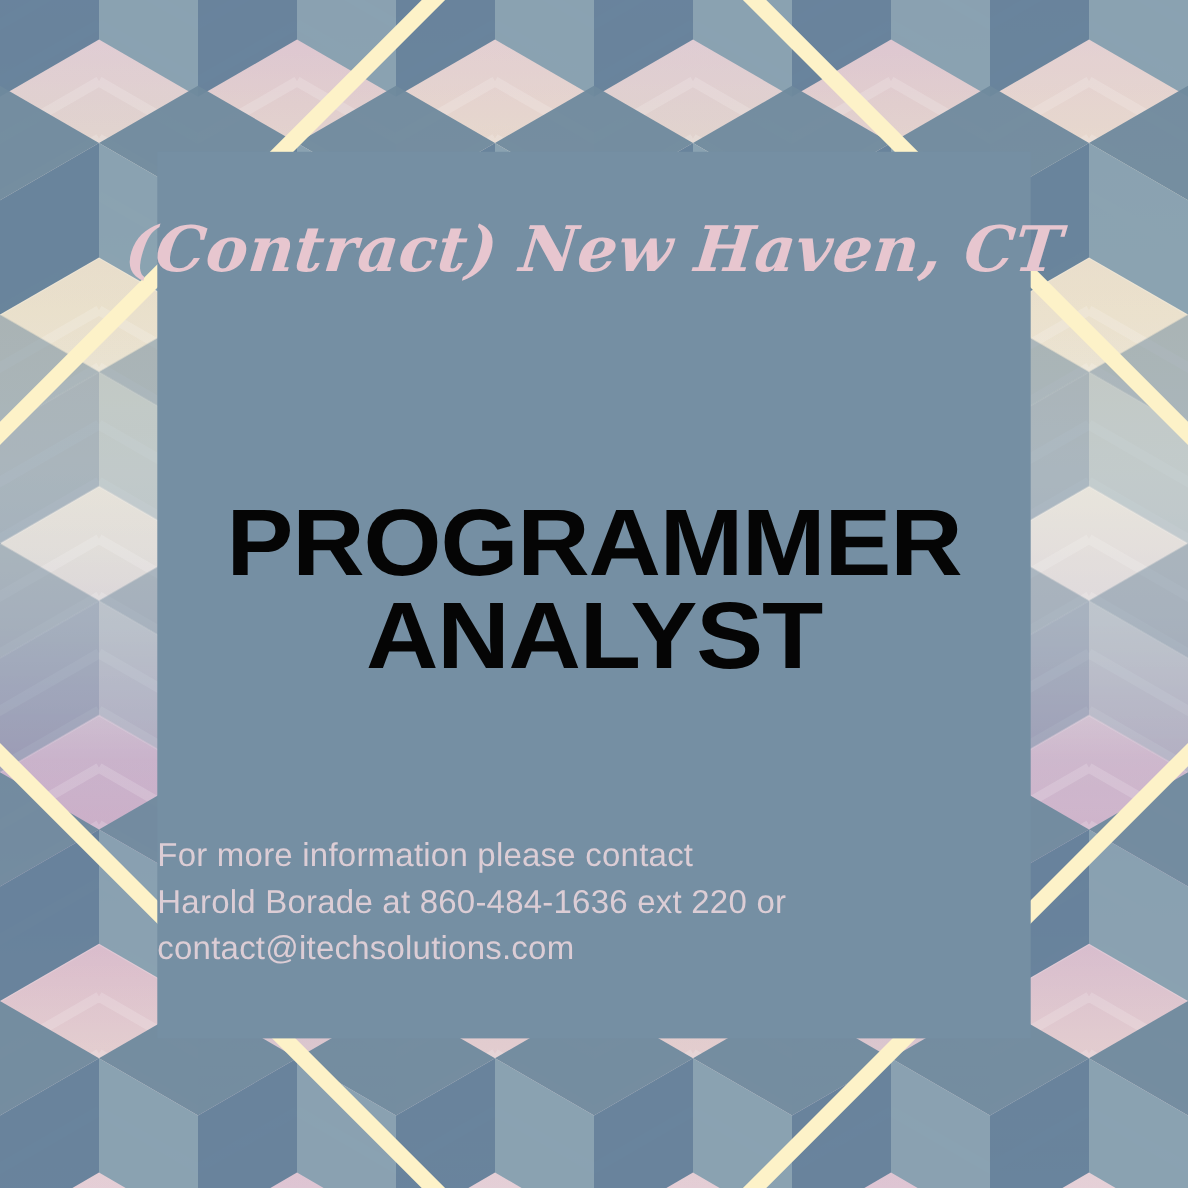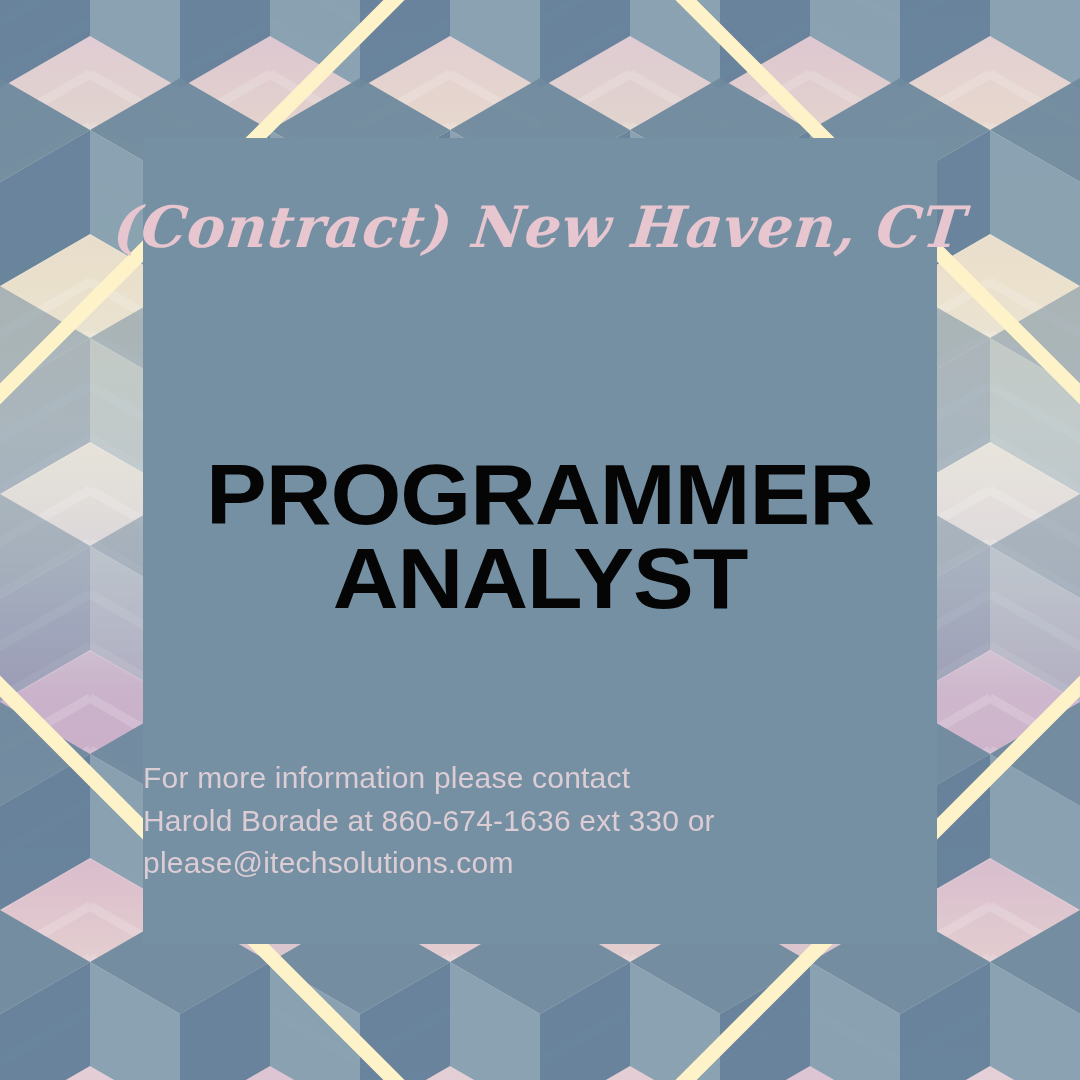--- a/index.html
+++ b/index.html
@@ -266,17 +266,17 @@
 
   <div class="script-line">(Contract) New Haven, CT</div>
 
   <div id="headline">
     <span class="hl-line">PROGRAMMER</span>
     <span class="hl-line">ANALYST</span>
   </div>
 
   <div id="contact">
     <span class="ct-line">For more information please contact</span>
-    <span class="ct-line">Harold Borade at 860-674-1636 ext 330 or</span>
-    <span class="ct-line">please@itechsolutions.com</span>
+    <span class="ct-line">Harold Borade at 860-484-1636 ext 220 or</span>
+    <span class="ct-line">contact@itechsolutions.com</span>
   </div>
 
 </div>
 
 </body></html>

